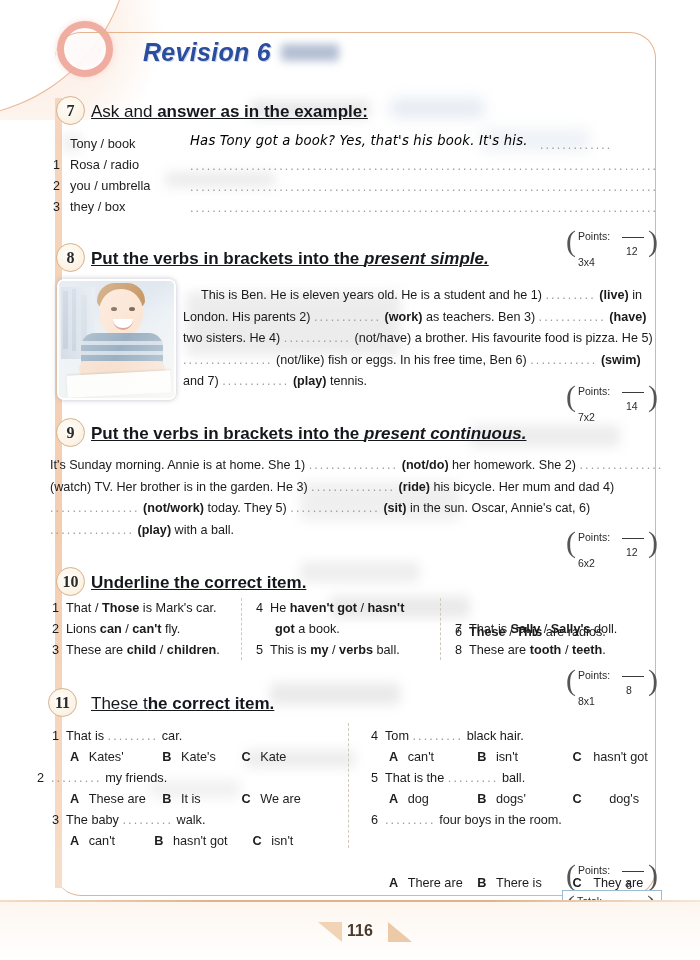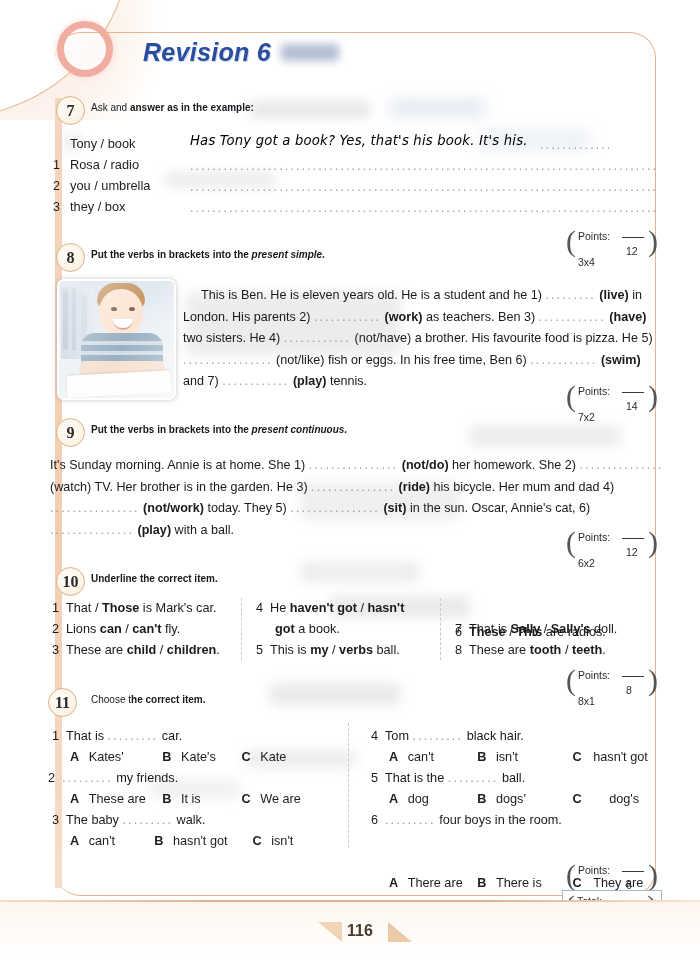--- a/index.html
+++ b/index.html
@@ -83,21 +83,21 @@
     position:absolute;
     width:27px;height:27px;border-radius:50%;
     border:1.4px solid #d9b089;
     background:radial-gradient(circle at 40% 35%, #fffdf8 0%, #fbf2e4 70%, #f2e2cc 100%);
     color:#2a2a2a;font-size:16px;font-weight:bold;
     display:flex;align-items:center;justify-content:center;
     font-family:"Liberation Serif", serif;
   }
   .rubric{
     position:absolute;
-    font-size:10px;font-weight:bold;color:#15181c;
+    font-size:17px;font-weight:bold;color:#15181c;text-decoration:underline;
   }
   .rubric i{font-style:italic;}
   .q7idx{position:absolute;width:12px;text-align:right;font-size:12.5px;}
   .q7lab{position:absolute;}
   .dots{
     position:absolute;
     color:#9a9a9a;font-size:12.5px;letter-spacing:2.1px;
     white-space:nowrap;overflow:hidden;
   }
   .hand{
@@ -305,36 +305,36 @@
     <span class="par pl">(</span>
     <span class="par pr">)</span>
     <span class="lbl">Points:</span>
     <span class="line"></span>
     <span class="mul">8x1</span>
     <span class="val">8</span>
   </div>
 
   <div class="num-circle" style="left:48px;top:688px;">11</div>
   <div class="rubric" style="left:91px;top:694px;">
-    <span style="font-weight:normal;">Choose t</span><span>he correct item.</span>
+    <span style="font-weight:normal;">These t</span><span>he correct item.</span>
   </div>
 
   <div class="vdash" style="left:348px;top:723px;height:125px;"></div>
 
   <div class="itemrow" style="left:52px;top:729px;"><span class="n">1</span><span>That is <span class="dotinline">.........</span> car.</span></div>
   <div class="opt" style="left:70px;top:750px;">
     <span class="L">A</span>
     <span style="display:inline-block;width:70px;margin-left:6px;">Kates'</span>
     <span class="L">B</span>
     <span style="display:inline-block;width:57px;margin-left:6px;">Kate's</span>
     <span class="L">C</span>
     <span style="margin-left:6px;">Kate</span>
   </div>
 
-  <div class="itemrow" style="left:48px;top:771px;"><span class="n">2</span><span><span class="dotinline">.........</span> my friends.</span></div>
+  <div class="itemrow" style="left:37px;top:771px;"><span class="n">2</span><span><span class="dotinline">.........</span> my friends.</span></div>
   <div class="opt" style="left:70px;top:792px;">
     <span class="L">A</span>
     <span style="display:inline-block;width:70px;margin-left:6px;">These are</span>
     <span class="L">B</span>
     <span style="display:inline-block;width:57px;margin-left:6px;">It is</span>
     <span class="L">C</span>
     <span style="margin-left:6px;">We are</span>
   </div>
 
   <div class="itemrow" style="left:52px;top:813px;"><span class="n">3</span><span>The baby <span class="dotinline">.........</span> walk.</span></div>

